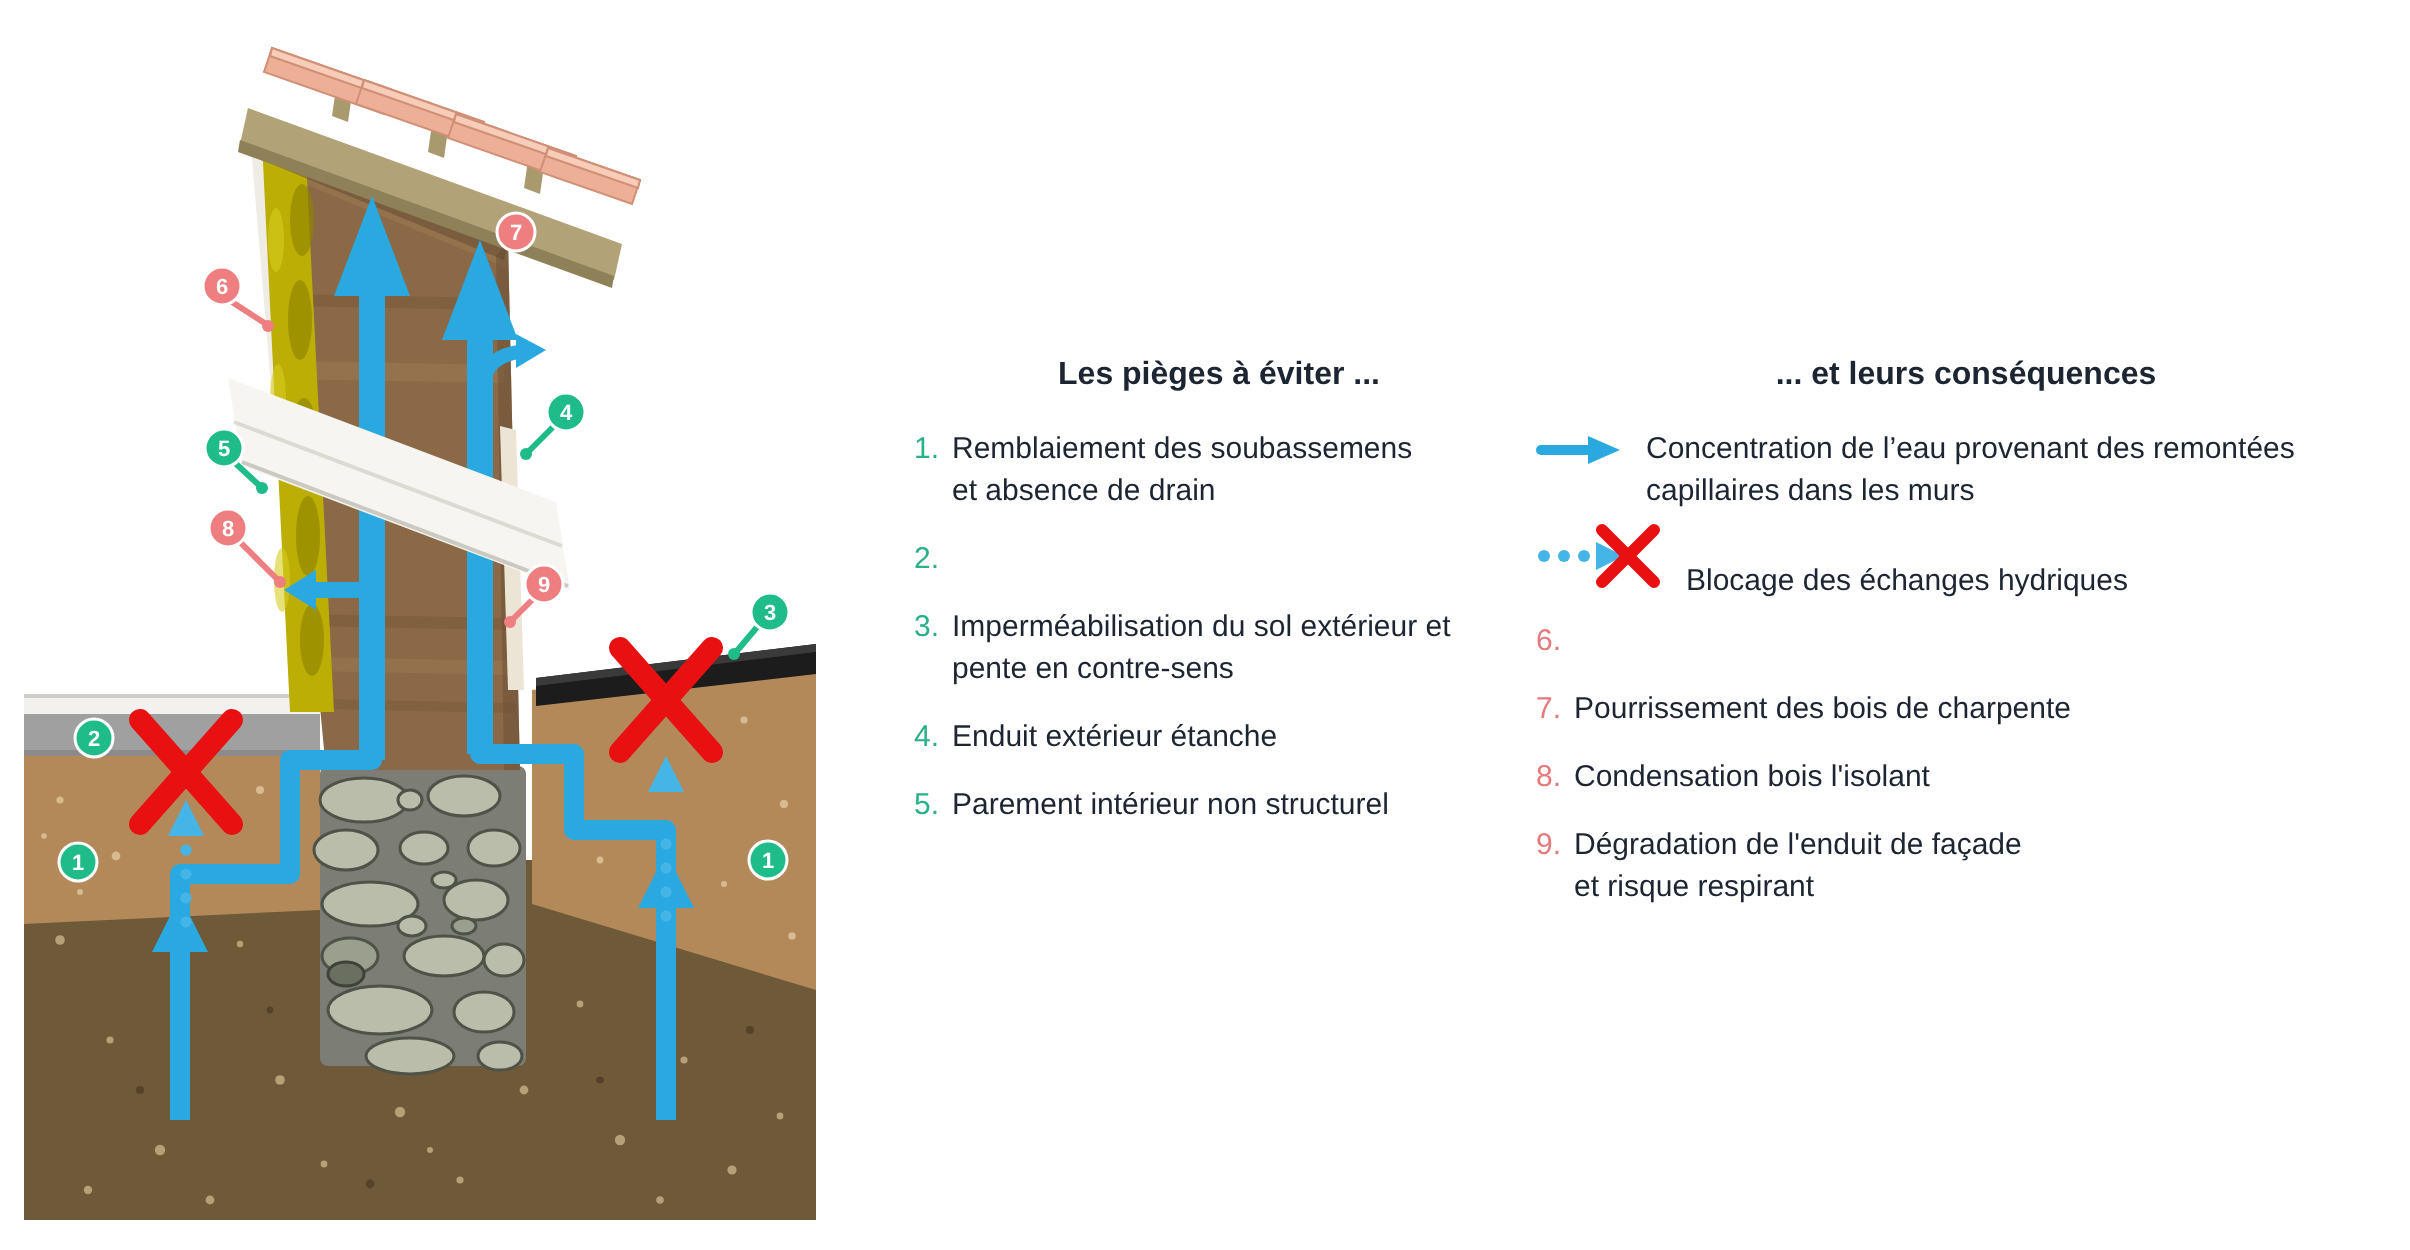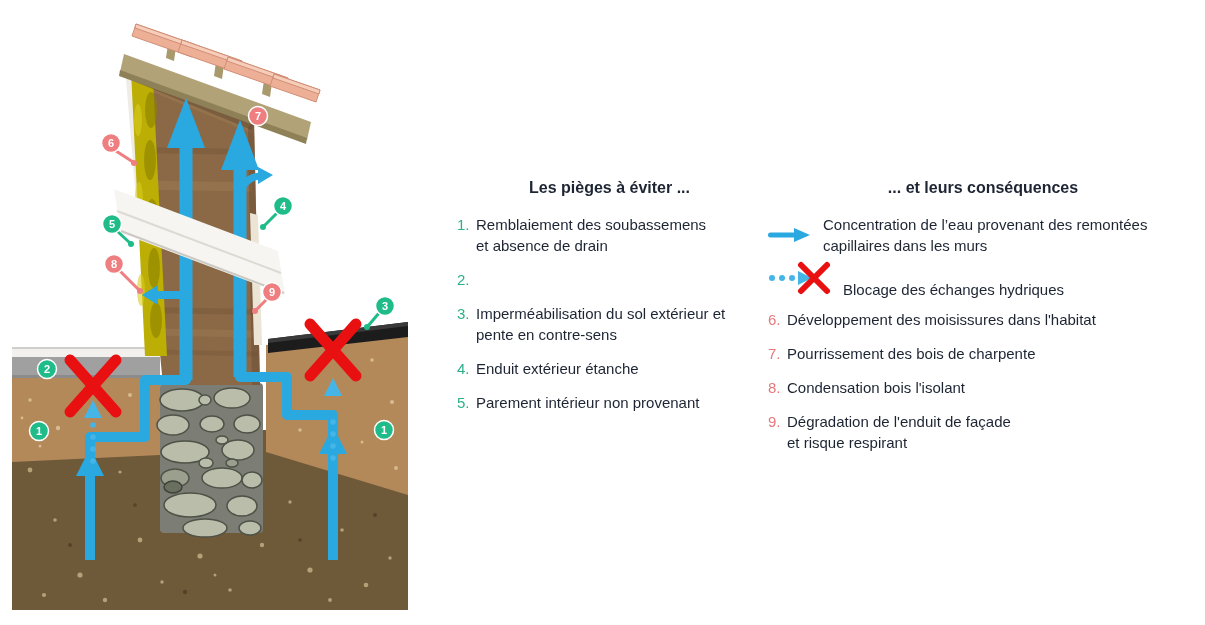--- a/index.html
+++ b/index.html
@@ -11,21 +11,21 @@
   .illustration{position:absolute;left:0;top:0;}
   .col{position:absolute;}
   .col-left{left:457px;top:177px;width:305px;}
   .col-right{left:768px;top:177px;width:430px;}
   .col h2{font-size:16px;line-height:21px;font-weight:bold;margin:0 0 16px 0;color:#1d2533;text-align:center;}
   .item{display:flex;align-items:flex-start;font-size:15px;line-height:21px;margin-bottom:13px;}
   .item .num{flex:none;width:19px;font-size:15px;}
   .num.green{color:#2ab08a;}
   .num.red{color:#e6797c;}
   .txt{white-space:pre-line;}
-  .legend{display:flex;align-items:center;font-size:15px;line-height:21px;}
+  .legend{display:flex;align-items:flex-start;font-size:15px;line-height:21px;}
   .legend.l1{margin-bottom:5px;}
   .legend.l2{margin-bottom:9px;align-items:flex-end;}
   .legend .ic1{flex:none;width:55px;padding-top:3px;}
   .legend .ic2{flex:none;width:75px;}
 </style>
 </head>
 <body>
 
 <div class="stage">
 
@@ -305,21 +305,21 @@
       <span class="num green">3.</span>
       <div class="txt">Imperméabilisation du sol extérieur et
 pente en contre-sens</div>
     </div>
     <div class="item">
       <span class="num green">4.</span>
       <div class="txt">Enduit extérieur étanche</div>
     </div>
     <div class="item">
       <span class="num green">5.</span>
-      <div class="txt">Parement intérieur non provenant</div>
+      <div class="txt">Parement intérieur non structurel</div>
     </div>
   </section>
 
   <section class="col col-right">
     <h2>... et leurs conséquences</h2>
 
     <div class="legend l1">
       <span class="ic1">
         <svg width="42" height="14" viewBox="0 0 42 14">
           <rect x="0" y="4.5" width="28" height="5" rx="2.5" fill="#2aa9e1"></rect>
@@ -341,21 +341,20 @@
             <line x1="33" y1="4" x2="59" y2="30"></line>
             <line x1="59" y1="4" x2="33" y2="30"></line>
           </g>
         </svg>
       </span>
       <div class="txt">Blocage des échanges hydriques</div>
     </div>
 
     <div class="item">
       <span class="num red">6.</span>
-      <div class="txt">Développement des moisissures dans l'habitat</div>
     </div>
     <div class="item">
       <span class="num red">7.</span>
       <div class="txt">Pourrissement des bois de charpente</div>
     </div>
     <div class="item">
       <span class="num red">8.</span>
       <div class="txt">Condensation bois l'isolant</div>
     </div>
     <div class="item">

